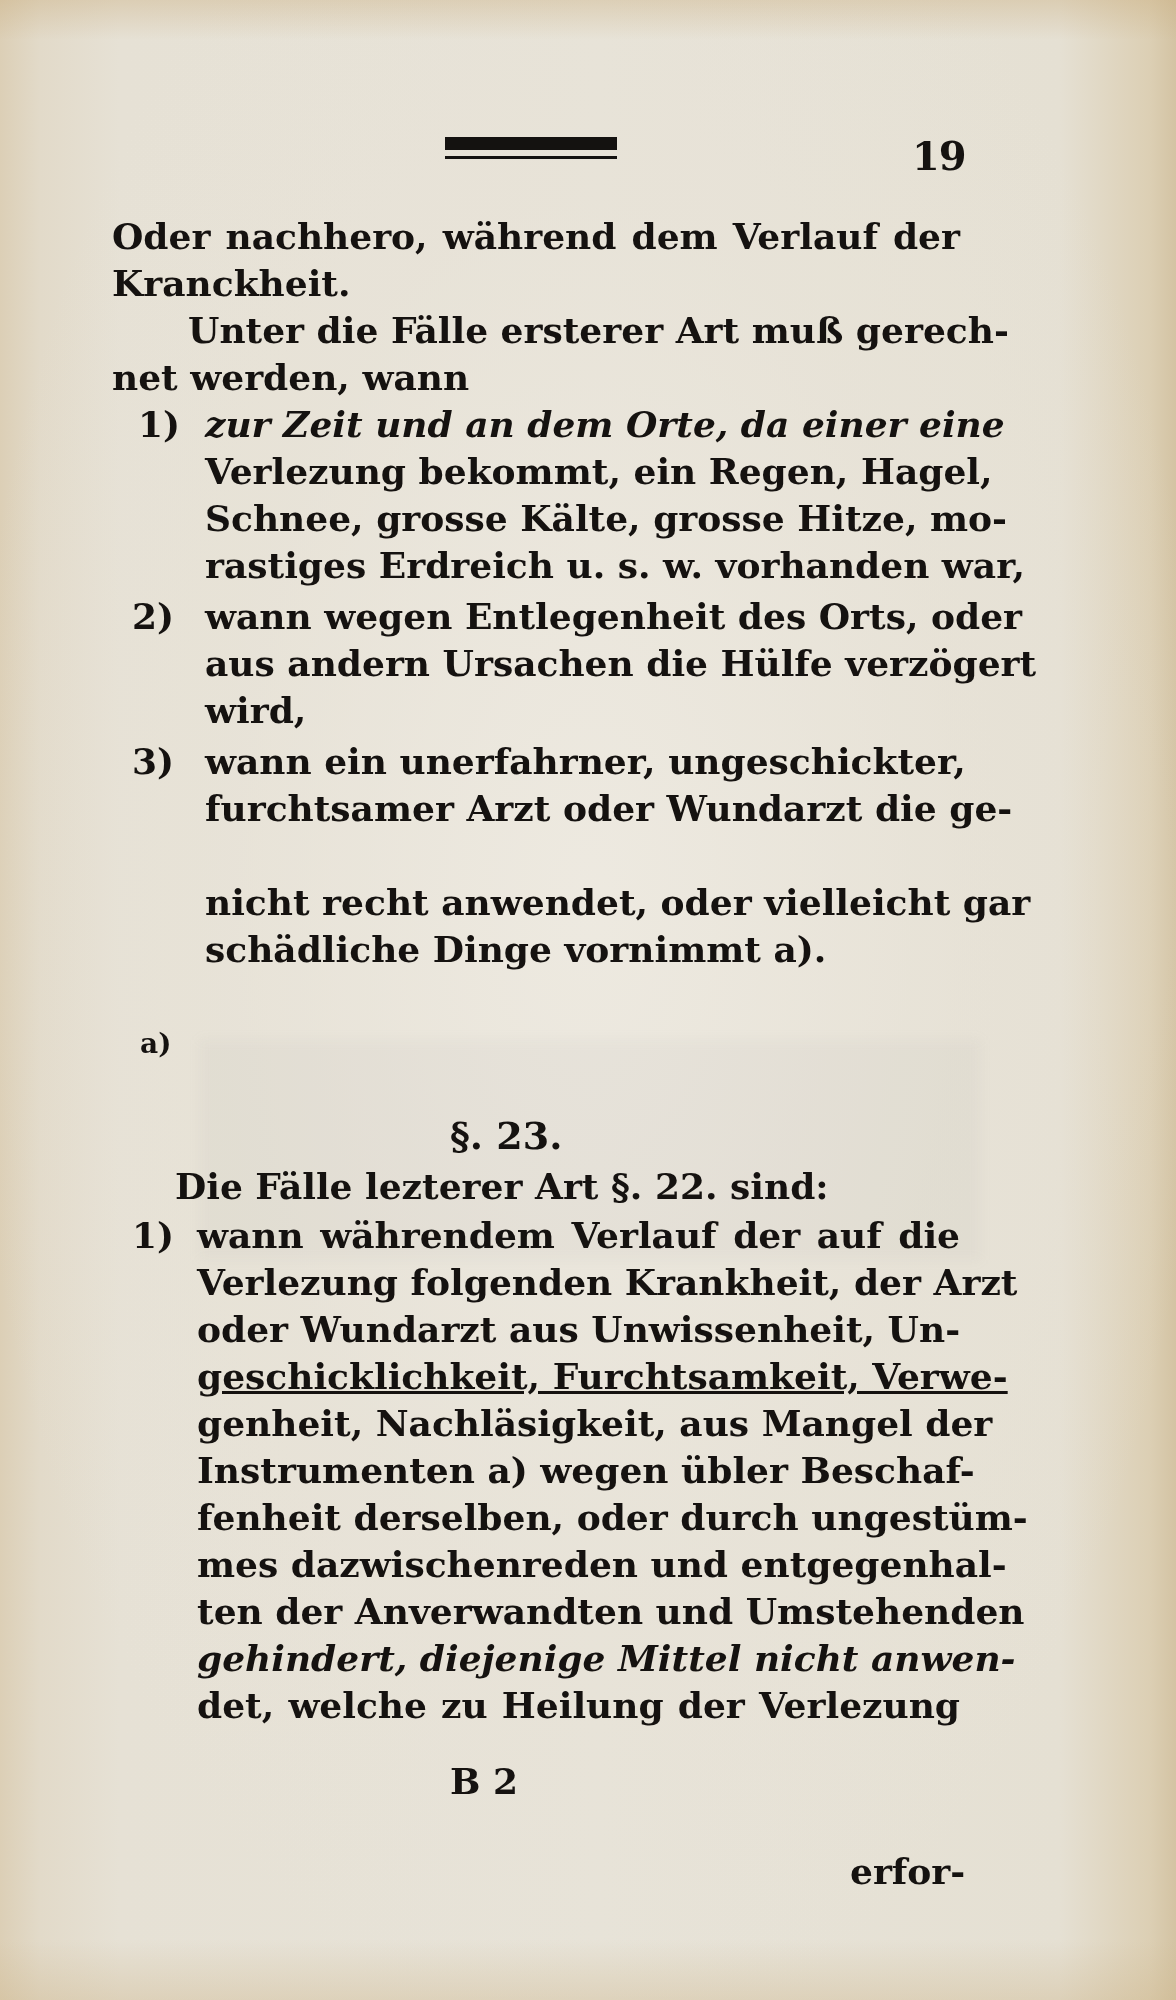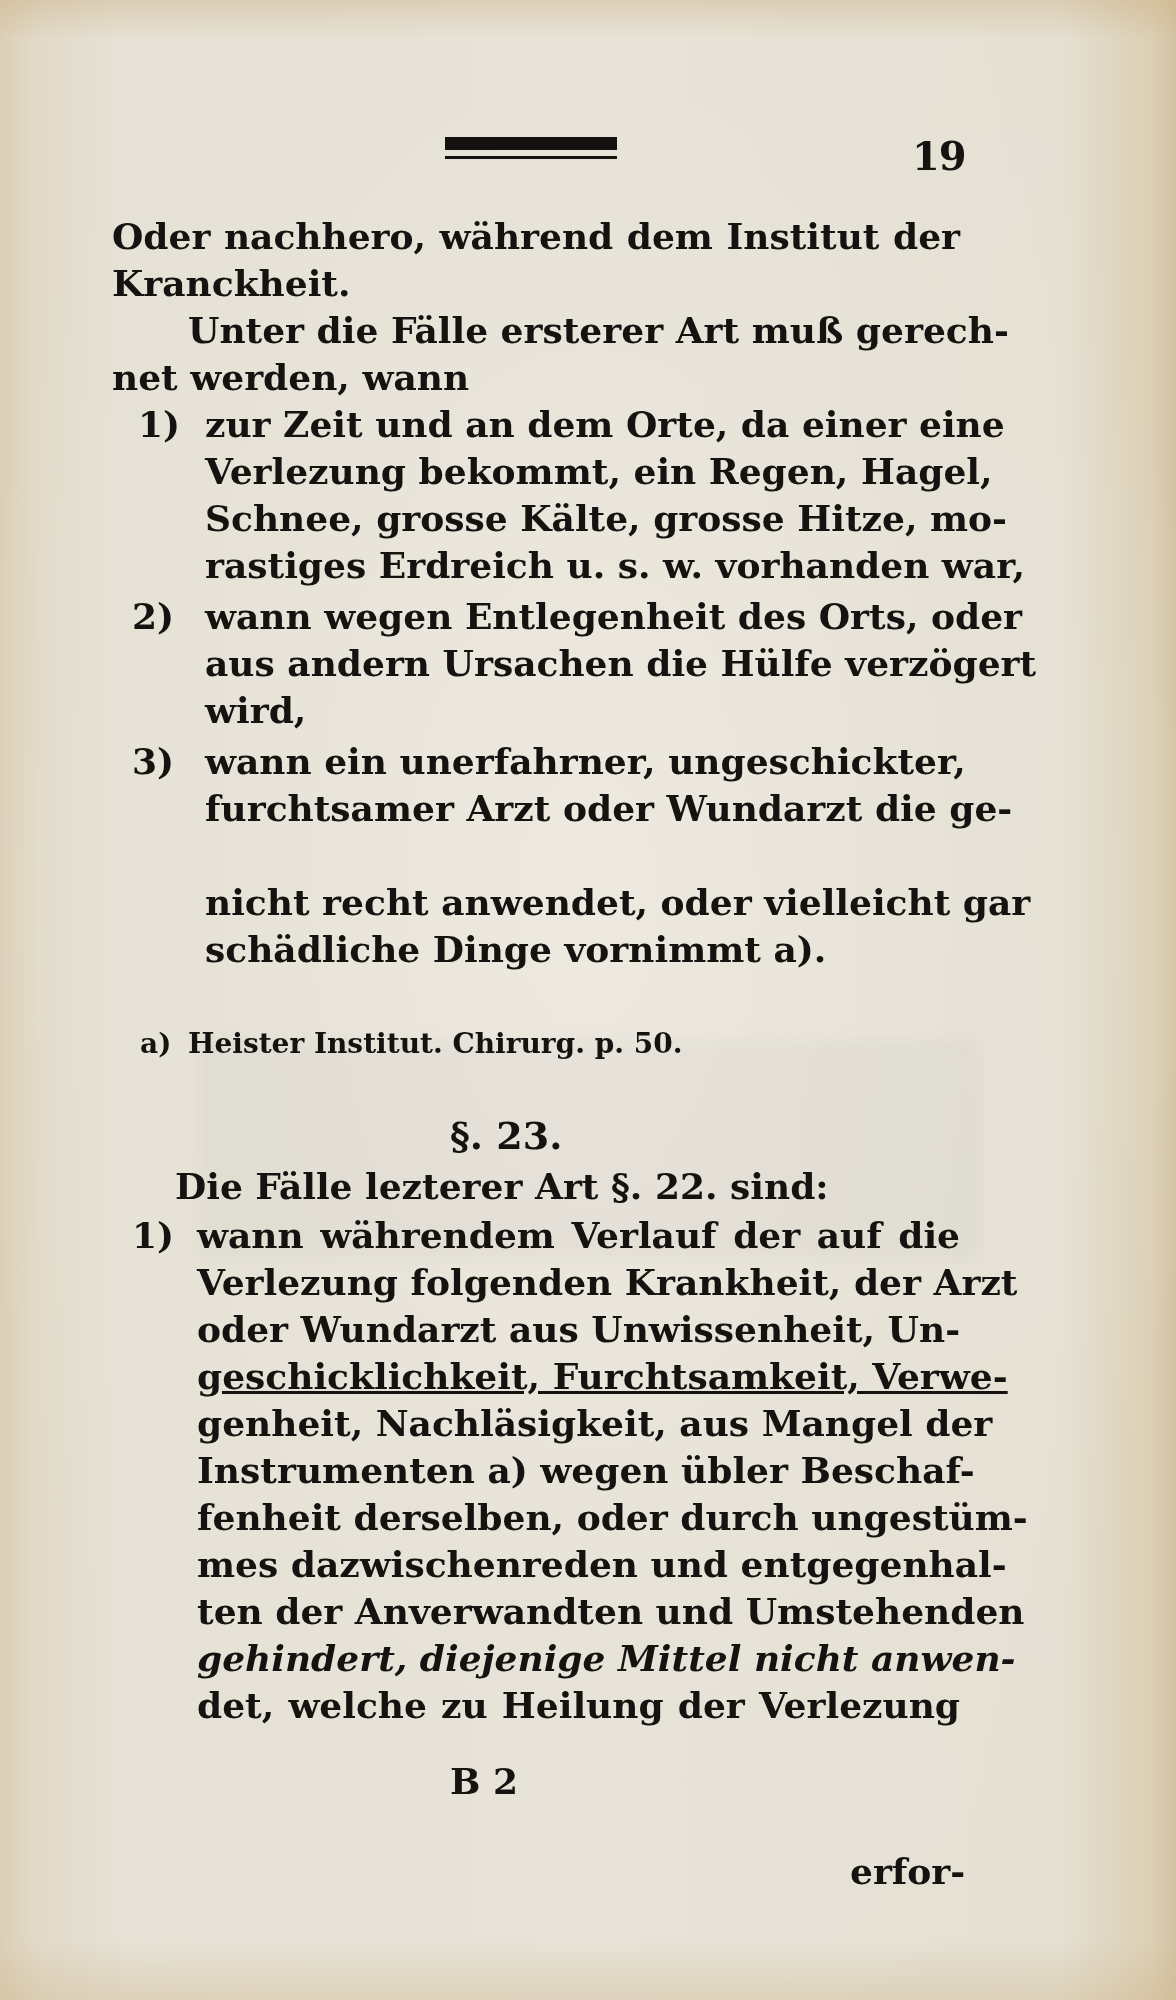--- a/index.html
+++ b/index.html
@@ -113,45 +113,44 @@
 <div class="page">
   <div class="bleed"></div>
 
   <div class="header-rule">
     <div class="thick"></div>
     <div class="gap"></div>
     <div class="thin"></div>
   </div>
   <div class="page-number">19</div>
 
-  <div class="line justify" style="left:112px; top:213px; width:848px;">Oder nachhero, während dem Institut der</div>
+  <div class="line justify" style="left:112px; top:213px; width:848px;">Oder nachhero, während dem Verlauf der</div>
   <div class="line" style="left:112px; top:260px;">Kranckheit.</div>
 
   <div class="line justify" style="left:188px; top:307px; width:772px;">Unter die Fälle ersterer Art muß gerech-</div>
   <div class="line" style="left:112px; top:354px;">net werden, wann</div>
 
   <div class="item-num" style="left:138px; top:401px;">1)</div>
-  <div class="line justify" style="left:205px; top:401px; width:755px;">zur Zeit und an dem Orte, da einer eine</div>
+  <div class="line justify" style="left:205px; top:401px; width:755px;font-style:italic;">zur Zeit und an dem Orte, da einer eine</div>
   <div class="line justify" style="left:205px; top:448px; width:755px;">Verlezung bekommt, ein Regen, Hagel,</div>
   <div class="line justify" style="left:205px; top:495px; width:755px;">Schnee, grosse Kälte, grosse Hitze, mo-</div>
   <div class="line justify" style="left:205px; top:542px; width:755px;">rastiges Erdreich u. s. w. vorhanden war,</div>
 
   <div class="item-num" style="left:132px; top:593px;">2)</div>
   <div class="line justify" style="left:205px; top:640px; width:755px;">aus andern Ursachen die Hülfe verzögert</div>
   <div class="line justify" style="left:205px; top:593px; width:755px;">wann wegen Entlegenheit des Orts, oder</div>
   <div class="line" style="left:205px; top:687px;">wird,</div>
 
   <div class="item-num" style="left:132px; top:738px;">3)</div>
   <div class="line justify" style="left:205px; top:738px; width:755px;">wann ein unerfahrner, ungeschickter,</div>
   <div class="line justify" style="left:205px; top:785px; width:755px;">furchtsamer Arzt oder Wundarzt die ge-</div>
   <div class="line justify" style="left:205px; top:879px; width:755px;">nicht recht anwendet, oder vielleicht gar</div>
   <div class="line" style="left:205px; top:926px;">schädliche Dinge vornimmt a).</div>
 
   <div class="footnote" style="left:140px; top:1024px;">a)</div>
-  <div class="footnote" style="left:188px; top:1024px;">Heister Institut. Chirurg. p. 50.</div>
 
   <div class="section-heading" style="left:450px; top:1112px;">§. 23.</div>
 
   <div class="line" style="left:175px; top:1163px;">Die Fälle lezterer Art §. 22. sind:</div>
 
   <div class="item-num" style="left:132px; top:1212px;">1)</div>
   <div class="line justify" style="left:197px; top:1212px; width:763px;">wann währendem Verlauf der auf die</div>
   <div class="line justify" style="left:197px; top:1259px; width:763px;">Verlezung folgenden Krankheit, der Arzt</div>
   <div class="line justify" style="left:197px; top:1306px; width:763px;">oder Wundarzt aus Unwissenheit, Un-</div>
   <div class="line justify" style="left:197px; top:1353px; width:763px;text-decoration:underline;">geschicklichkeit, Furchtsamkeit, Verwe-</div>

